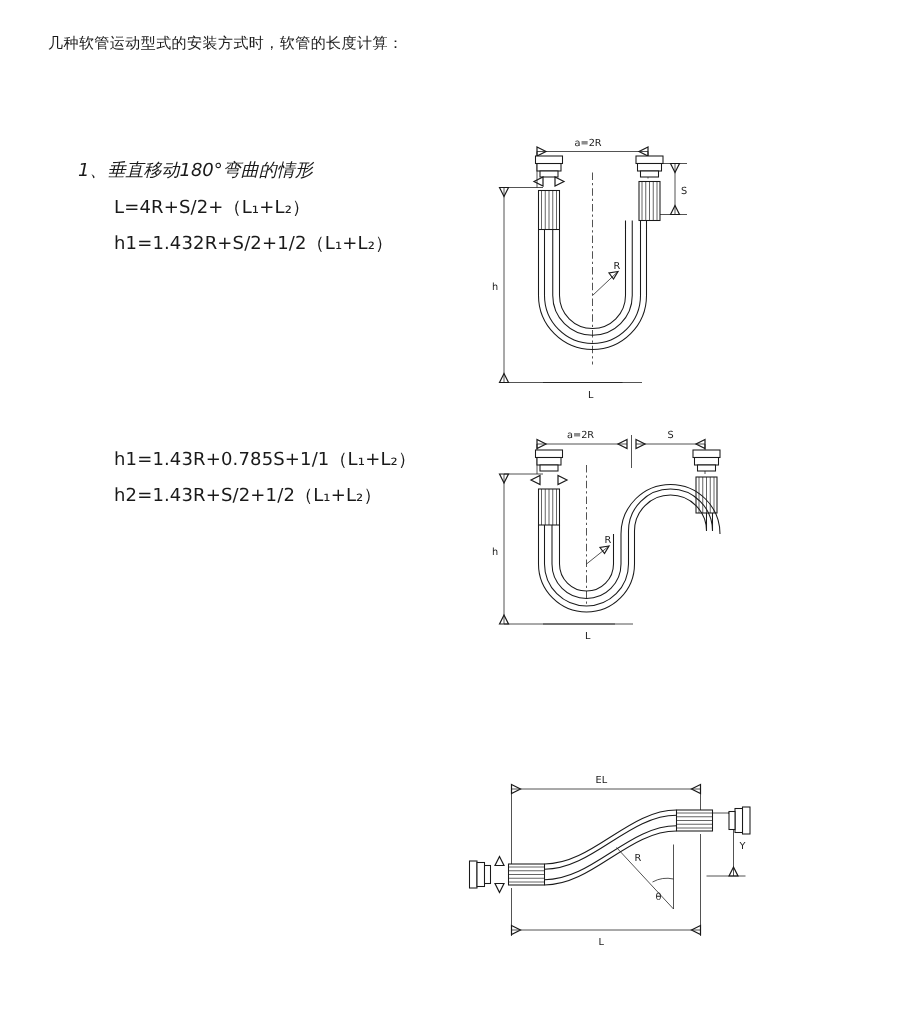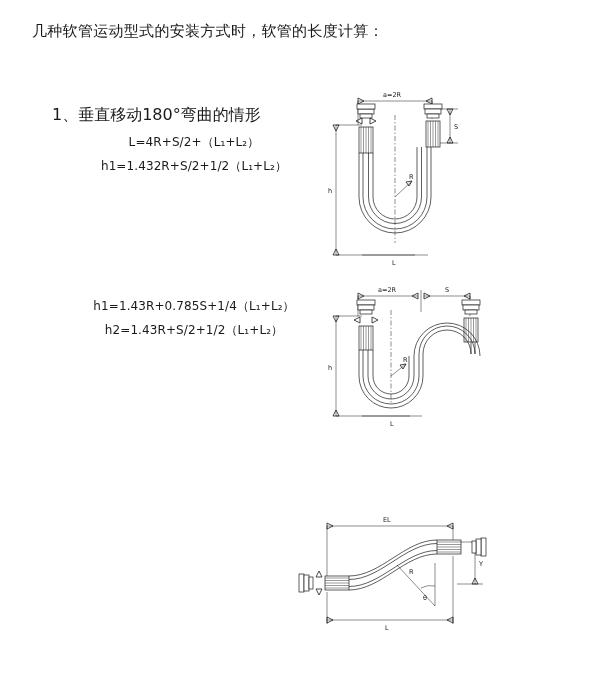--- a/index.html
+++ b/index.html
@@ -17,58 +17,58 @@
   }
   .page {
     position: relative;
     width: 600px;
     height: 675px;
   }
   .heading {
     position: absolute;
     left: 32px;
     top: 22px;
-    font-size: 15px;
+    font-size: 10px;
     letter-spacing: 0.3px;
     white-space: nowrap;
   }
   .section {
     position: absolute;
     left: 0;
     width: 600px;
   }
   .sec1 { top: 105px; }
   .sec2 { top: 298px; }
   .sec3 { top: 518px; }
 
   .textcol {
     position: absolute;
     left: 52px;
     top: 0;
     width: 260px;
   }
   .sec-title {
-    font-size: 16px;
+    font-size: 12px;
     margin-bottom: 8px;
     white-space: nowrap;
+    font-style: italic;
   }
   .formula {
     font-size: 12px;
     margin: 0 0 7px 24px;
     white-space: nowrap;
     letter-spacing: 0.1px;
-    text-align: center;
   }
   .figure {
     position: absolute;
     top: -20px;
   }
   .fig1 { left: 300px; }
   .fig2 { left: 300px; top: -22px; }
-  .fig3 { left: 285px; top: -10px; }
+  .fig3 { left: 299px; top: -10px; }
 
   svg { display: block; overflow: visible; }
   .ln { stroke: #1a1a1a; stroke-width: 0.8; fill: none; }
   .lnthin { stroke: #1a1a1a; stroke-width: 0.5; fill: none; }
   .dim { stroke: #1a1a1a; stroke-width: 0.5; fill: none; }
   .dash { stroke: #1a1a1a; stroke-width: 0.5; fill: none; stroke-dasharray: 5 2 1.5 2; }
   .hose { stroke: #1a1a1a; stroke-width: 0.7; fill: none; }
   .hatch { stroke: #1a1a1a; stroke-width: 0.45; fill: none; }
   .flg { fill: #ffffff; stroke: #1a1a1a; stroke-width: 0.7; }
   text.lbl {
@@ -153,21 +153,21 @@
         <text class="lbl" x="109" y="94">R</text>
 
         <line class="dim" x1="62" y1="170" x2="128" y2="170"></line>
         <text class="lbl" x="92" y="180">L</text>
       </svg>
     </div>
   </div>
 
   <div class="section sec2">
     <div class="textcol">
-      <div class="formula">h1=1.43R+0.785S+1/4（L₁+L₂）</div>
+      <div class="formula">h1=1.43R+0.785S+1/1（L₁+L₂）</div>
       <div class="formula">h2=1.43R+S/2+1/2（L₁+L₂）</div>
     </div>
 
     <div class="figure fig2">
       <svg width="210" height="180" viewBox="0 0 210 180">
 
         <line class="dim" x1="58" y1="20" x2="118" y2="20"></line>
         <path class="ln" d="M58 17 L64 20 L58 23 Z" fill="#1a1a1a"></path>
         <path class="ln" d="M118 17 L112 20 L118 23 Z" fill="#1a1a1a"></path>
         <text class="lbl" x="78" y="16">a=2R</text>

